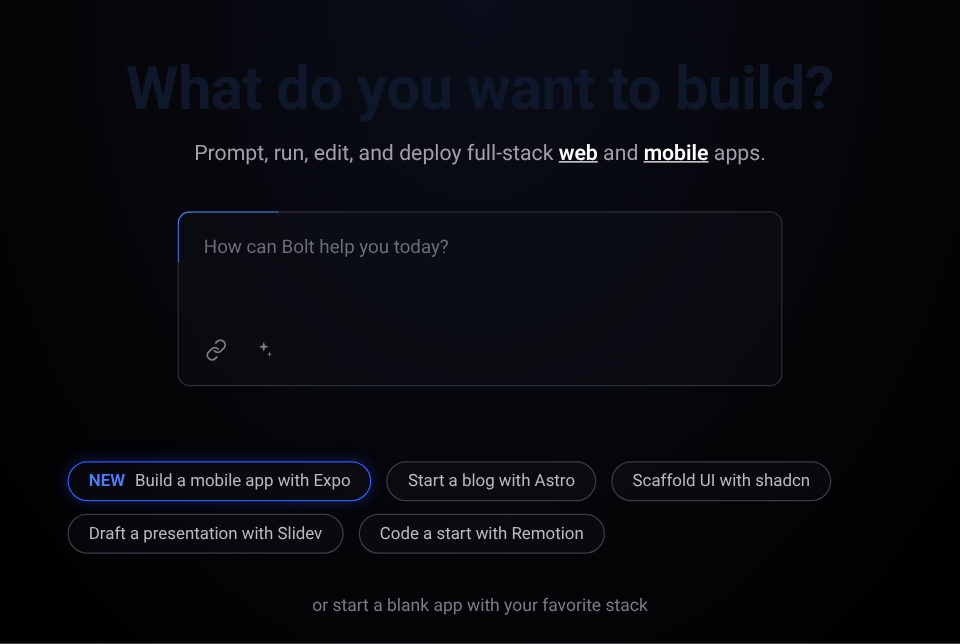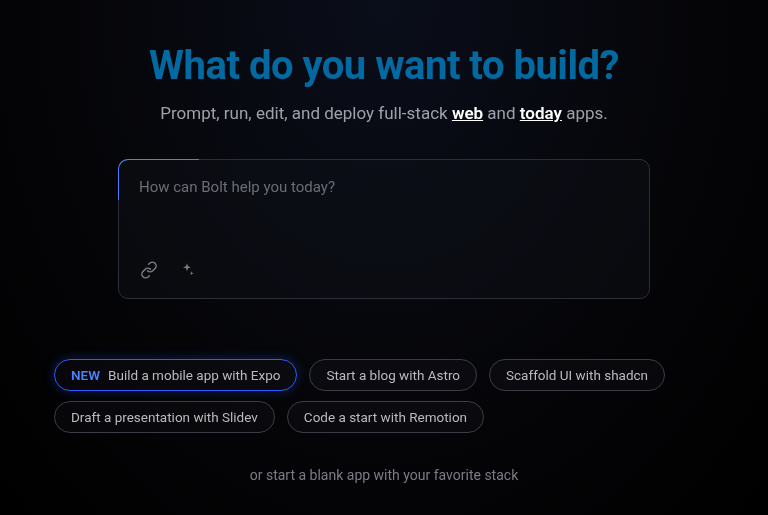--- a/index.html
+++ b/index.html
@@ -12,36 +12,36 @@
       overflow: hidden;
       padding-top: 42px;
     }
     .container {
       display: flex;
       flex-direction: column;
       align-items: center;
       width: 100%;
     }
     .headline {
-      font-size: 40px;
+      font-size: 48px;
       font-weight: 700;
       letter-spacing: -0.5px;
-      color: #0369a1;
+      color: #0f172a;
       text-align: left;
     }
     .subhead {
       margin-top: 14px;
       font-size: 17px;
       color: #a0a0a8;
       text-align: center;
     }
     .subhead .strong { color: #ffffff; font-weight: 600; text-decoration: underline; }
     .prompt-box {
       margin-top: 36px;
-      width: 532px;
+      width: 484px;
       height: 140px;
       border: 1px solid #2a2f3a;
       border-radius: 10px;
       background: rgba(20, 22, 30, 0.3);
       position: relative;
       padding: 18px 20px;
       display: flex;
       flex-direction: column;
       justify-content: space-between;
     }
@@ -114,21 +114,21 @@
     }
   </style>
 </head>
 <body>
 
 <div class="container">
 
   <h1 class="headline">What do you want to build?</h1>
 
   <p class="subhead">
-    <span>Prompt, run, edit, and deploy full-stack </span><span class="strong">web</span><span> and </span><span class="strong">today</span><span> apps.</span>
+    <span>Prompt, run, edit, and deploy full-stack </span><span class="strong">web</span><span> and </span><span class="strong">mobile</span><span> apps.</span>
   </p>
 
   <div class="prompt-box">
     <textarea class="prompt-input" placeholder="How can Bolt help you today?" style=""></textarea>
     <div class="prompt-icons">
       <span class="icon-btn">
         <svg width="18" height="18" viewBox="0 0 24 24" fill="none" stroke="currentColor" stroke-width="2" stroke-linecap="round" stroke-linejoin="round">
             <path d="M10 13a5 5 0 0 0 7.07 0l3-3a5 5 0 0 0-7.07-7.07l-1.5 1.5"></path>
             <path d="M14 11a5 5 0 0 0-7.07 0l-3 3a5 5 0 0 0 7.07 7.07l1.5-1.5"></path>
           </svg>

